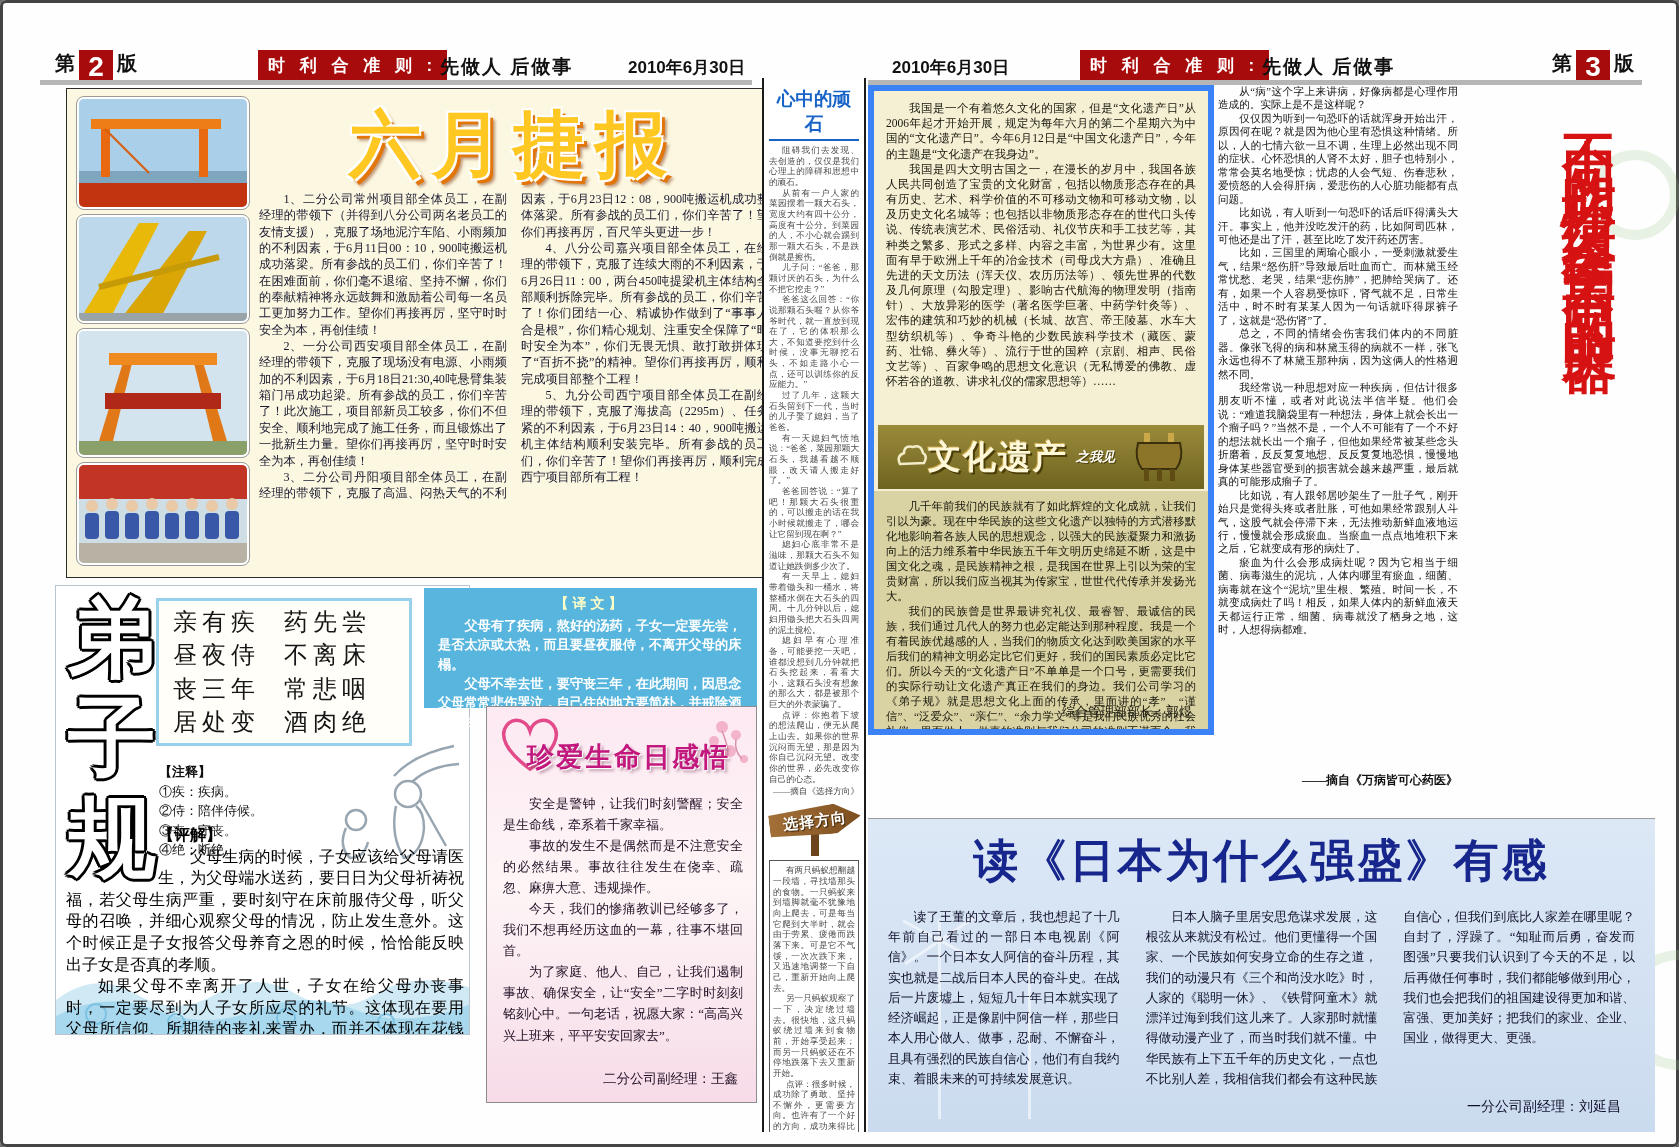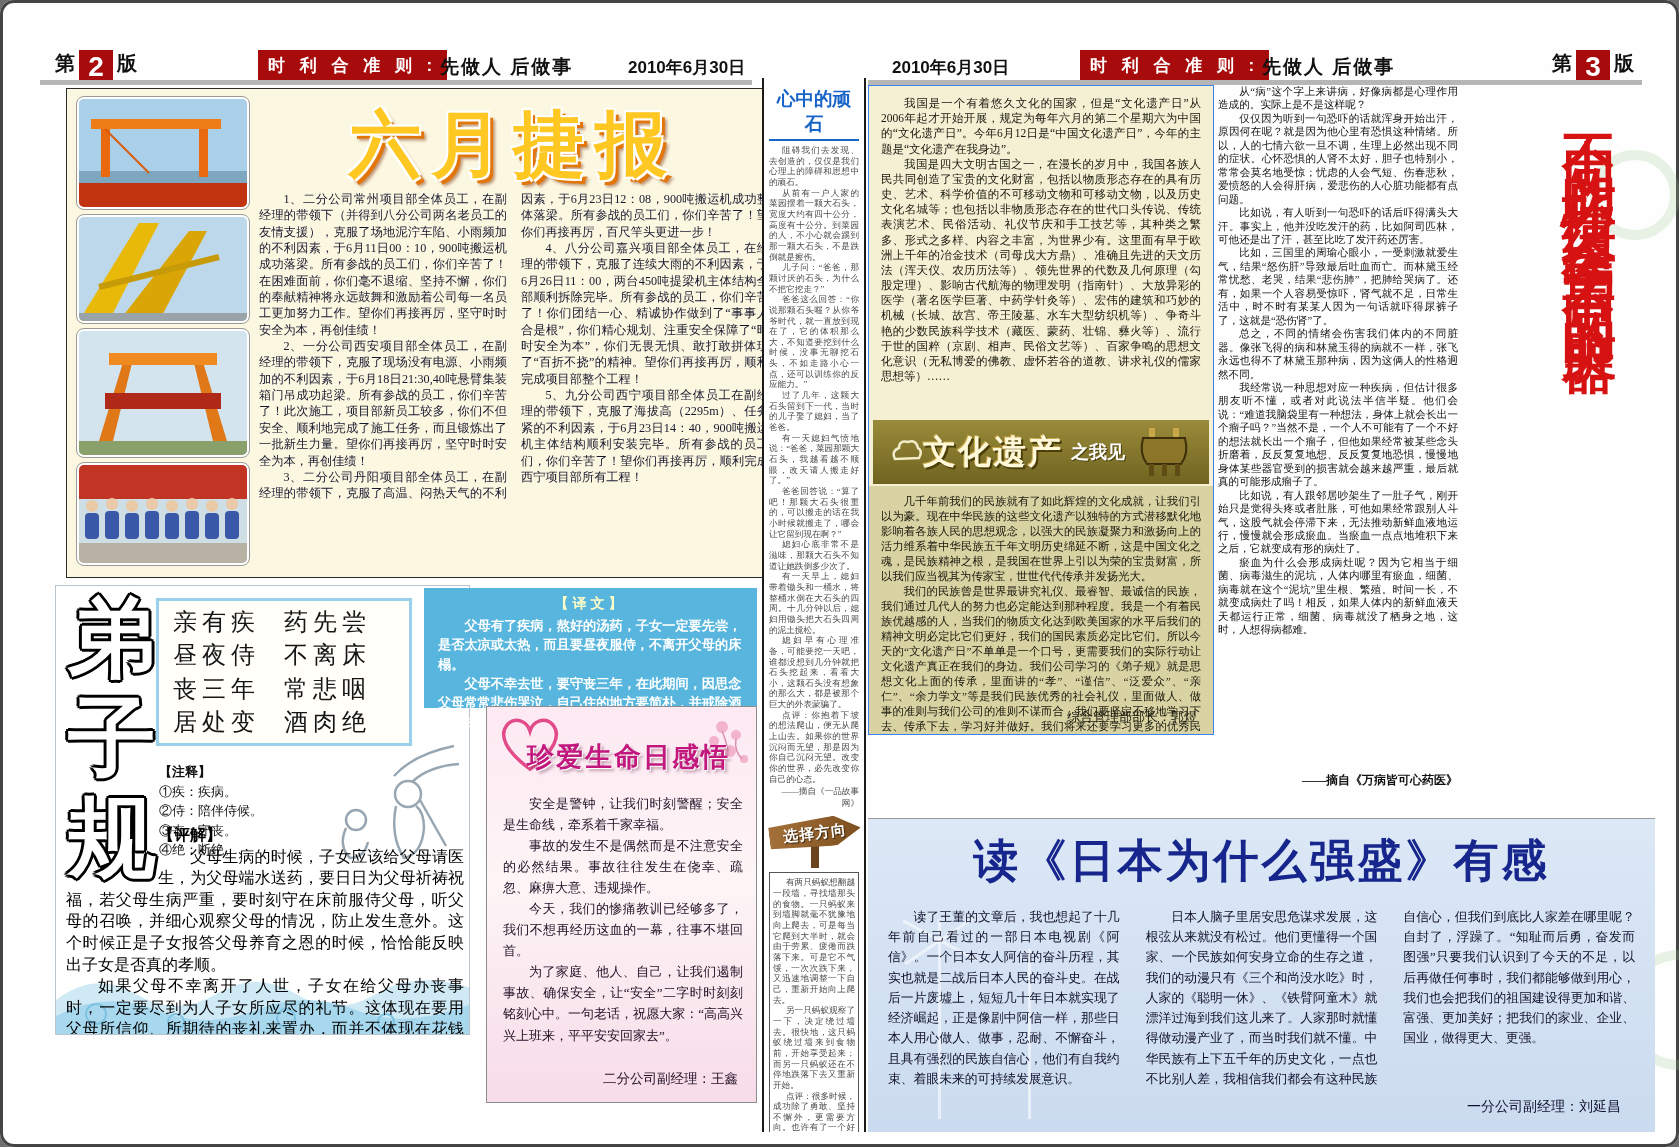--- a/index.html
+++ b/index.html
@@ -1,18 +1,18 @@
 <!DOCTYPE html>
 <html><head>
 <meta charset="utf-8">
 <style>
   html,body{margin:0;padding:0;background:#6e6e6e;}
   *{box-sizing:border-box;}
   #spread{position:relative;width:1679px;height:1147px;background:#fefefe;margin:0 auto;
-          font-family:"Liberation Serif",serif;border-radius:14px;overflow:hidden;box-shadow:0 0 0 3px #444 inset;}
+          font-family:"Liberation Serif",serif;border-radius:6px;overflow:hidden;box-shadow:0 0 0 3px #444 inset;}
   .abs{position:absolute;}
   
   .pgno{font-family:"Liberation Sans",sans-serif;font-weight:bold;font-size:20px;color:#111;}
   .pgno .box{display:inline-block;background:#a80b0b;color:#fff;font-size:28px;line-height:34px;width:34px;text-align:center;margin:0 4px;vertical-align:-6px;}
   .motto-box{background:#a80b0b;color:#fff;font-family:"Liberation Sans",sans-serif;font-weight:bold;font-size:17px;letter-spacing:5px;padding:4px 10px;display:inline-block;}
   .motto-txt{font-family:"Liberation Sans",sans-serif;font-weight:bold;font-size:19px;color:#111;letter-spacing:2px;}
   .hdate{font-family:"Liberation Sans",sans-serif;font-weight:bold;font-size:17px;color:#111;}
   .grule{background:#b6b6b6;height:5px;}
   
   #june{left:42px;top:88px;width:710px;height:490px;background:#fcf7e0;border:1px solid #2a2a2a;margin-left:24px;}
@@ -58,26 +58,26 @@
   .tiny p{margin:0;text-indent:1.5em;}
   .attrib{font-size:8.6px;color:#4a4a4a;text-align:right;margin:2px 0;}
   #sign-wrap{margin:8px auto 4px;width:92px;text-align:center;}
   #dir-sign{width:92px;height:30px;line-height:30px;transform:rotate(-7deg);
       clip-path:polygon(0 14%,72% 0,100% 50%,72% 100%,0 86%);
       background:linear-gradient(100deg,#a5713a,#7c4e1e);color:#fff;font-weight:900;font-size:15px;font-family:"Liberation Sans",sans-serif;letter-spacing:1px;
       text-shadow:1px 1px 1px #3c2408;}
   #dir-post{width:8px;height:22px;background:#6b431c;margin:-2px auto 0;}
   #ant-box{border:1px solid #555;padding:4px 3px;margin-top:4px;}
   
-  #her{left:868px;top:85px;width:346px;height:650px;border:1px solid #3b82f6;background:#f5efd4;overflow:hidden;}
+  #her{left:868px;top:85px;width:346px;height:650px;border:6px solid #3b82f6;background:#f5efd4;overflow:hidden;}
   #her-top{position:absolute;left:0;top:0;width:100%;height:332px;padding:10px 12px 0;font-size:11.5px;line-height:1.32;text-align:justify;color:#17170c;overflow:hidden;}
   #her-top p,#her-bot p{margin:0;text-indent:2em;}
   #her-banner{position:absolute;left:4px;top:334px;right:4px;height:64px;background:linear-gradient(180deg,#9a8b3a,#6f6320);display:flex;align-items:center;padding:0 16px;}
   #her-banner .t1{font-family:"Liberation Sans",sans-serif;font-weight:900;font-size:33px;color:#fff8d8;letter-spacing:2px;text-shadow:2px 2px 0 #4c3e08,-1px -1px 0 #caa84a;}
-  #her-banner .t2{font-family:"Liberation Sans",sans-serif;font-weight:bold;font-size:18px;color:#ffffff;margin-left:8px;text-shadow:1px 1px 0 #4c3e08;}
+  #her-banner .t2{font-family:"Liberation Sans",sans-serif;font-weight:bold;font-size:13px;color:#ffffff;margin-left:8px;text-shadow:1px 1px 0 #4c3e08;font-style:italic;}
   #her-bot{position:absolute;left:0;top:400px;width:100%;bottom:0;background:#d9d2a2;padding:8px 12px 30px;font-size:11.3px;line-height:1.33;text-align:justify;color:#17170c;overflow:hidden;}
   #her-sig{position:absolute;right:16px;bottom:8px;font-size:13px;color:#17170c;}
   #emo{left:1218px;top:85px;width:240px;height:700px;font-size:10.6px;line-height:1.27;text-align:justify;color:#101010;overflow:hidden;}
   #emo p{margin:0;text-indent:2em;}
   #emo-attr{left:1250px;top:772px;width:208px;text-align:right;font-size:12px;font-weight:bold;color:#101010;}
   #vtitle{left:1548px;top:92px;height:1040px;width:84px;writing-mode:vertical-rl;text-orientation:upright;
       font-family:"Liberation Sans",sans-serif;font-weight:900;font-size:54px;letter-spacing:16px;line-height:84px;color:#d61212;}
   .floral{position:absolute;border:10px solid rgba(150,200,140,.22);border-radius:50%;}
   
   #jp{left:868px;top:818px;width:787px;height:314px;background:linear-gradient(180deg,#dce8f6 0%,#cbdbef 100%);border-top:1px solid #9a9a9a;overflow:hidden;}
@@ -267,21 +267,21 @@
       <p>儿子问：“爸爸，那颗讨厌的石头，为什么不把它挖走？”</p>
       <p>爸爸这么回答：“你说那颗石头喔？从你爷爷时代，就一直放到现在了，它的体积那么大，不知道要挖到什么时候，没事无聊挖石头，不如走路小心一点，还可以训练你的反应能力。”</p>
       <p>过了几年，这颗大石头留到下一代，当时的儿子娶了媳妇，当了爸爸。</p>
       <p>有一天媳妇气愤地说：“爸爸，菜园那颗大石头，我越看越不顺眼，改天请人搬走好了。”</p>
       <p>爸爸回答说：“算了吧！那颗大石头很重的，可以搬走的话在我小时候就搬走了，哪会让它留到现在啊？”</p>
       <p>媳妇心底非常不是滋味，那颗大石头不知道让她跌倒多少次了。</p>
       <p>有一天早上，媳妇带着锄头和一桶水，将整桶水倒在大石头的四周。十几分钟以后，媳妇用锄头把大石头四周的泥土搅松。</p>
       <p>媳妇早有心理准备，可能要挖一天吧，谁都没想到几分钟就把石头挖起来，看看大小，这颗石头没有想象的那么大，都是被那个巨大的外表蒙骗了。</p>
       <p>点评：你抱着下坡的想法爬山，便无从爬上山去。如果你的世界沉闷而无望，那是因为你自己沉闷无望。改变你的世界，必先改变你自己的心态。</p>
     </div>
-    <div class="attrib">——摘自《一品故事网》</div>
+    <div class="attrib">——摘自《选择方向》</div>
     <div id="sign-wrap">
       <div id="dir-sign">选择方向</div>
       <div id="dir-post"></div>
     </div>
     <div id="ant-box" class="tiny">
       <p>有两只蚂蚁想翻越一段墙，寻找墙那头的食物。一只蚂蚁来到墙脚就毫不犹豫地向上爬去，可是每当它爬到大半时，就会由于劳累、疲倦而跌落下来。可是它不气馁，一次次跌下来，又迅速地调整一下自己，重新开始向上爬去。</p>
       <p>另一只蚂蚁观察了一下，决定绕过墙去。很快地，这只蚂蚁绕过墙来到食物前，开始享受起来；而另一只蚂蚁还在不停地跌落下去又重新开始。</p>
       <p>点评：很多时候，成功除了勇敢、坚持不懈外，更需要方向。也许有了一个好的方向，成功来得比想象更快。</p>
 
     </div>

